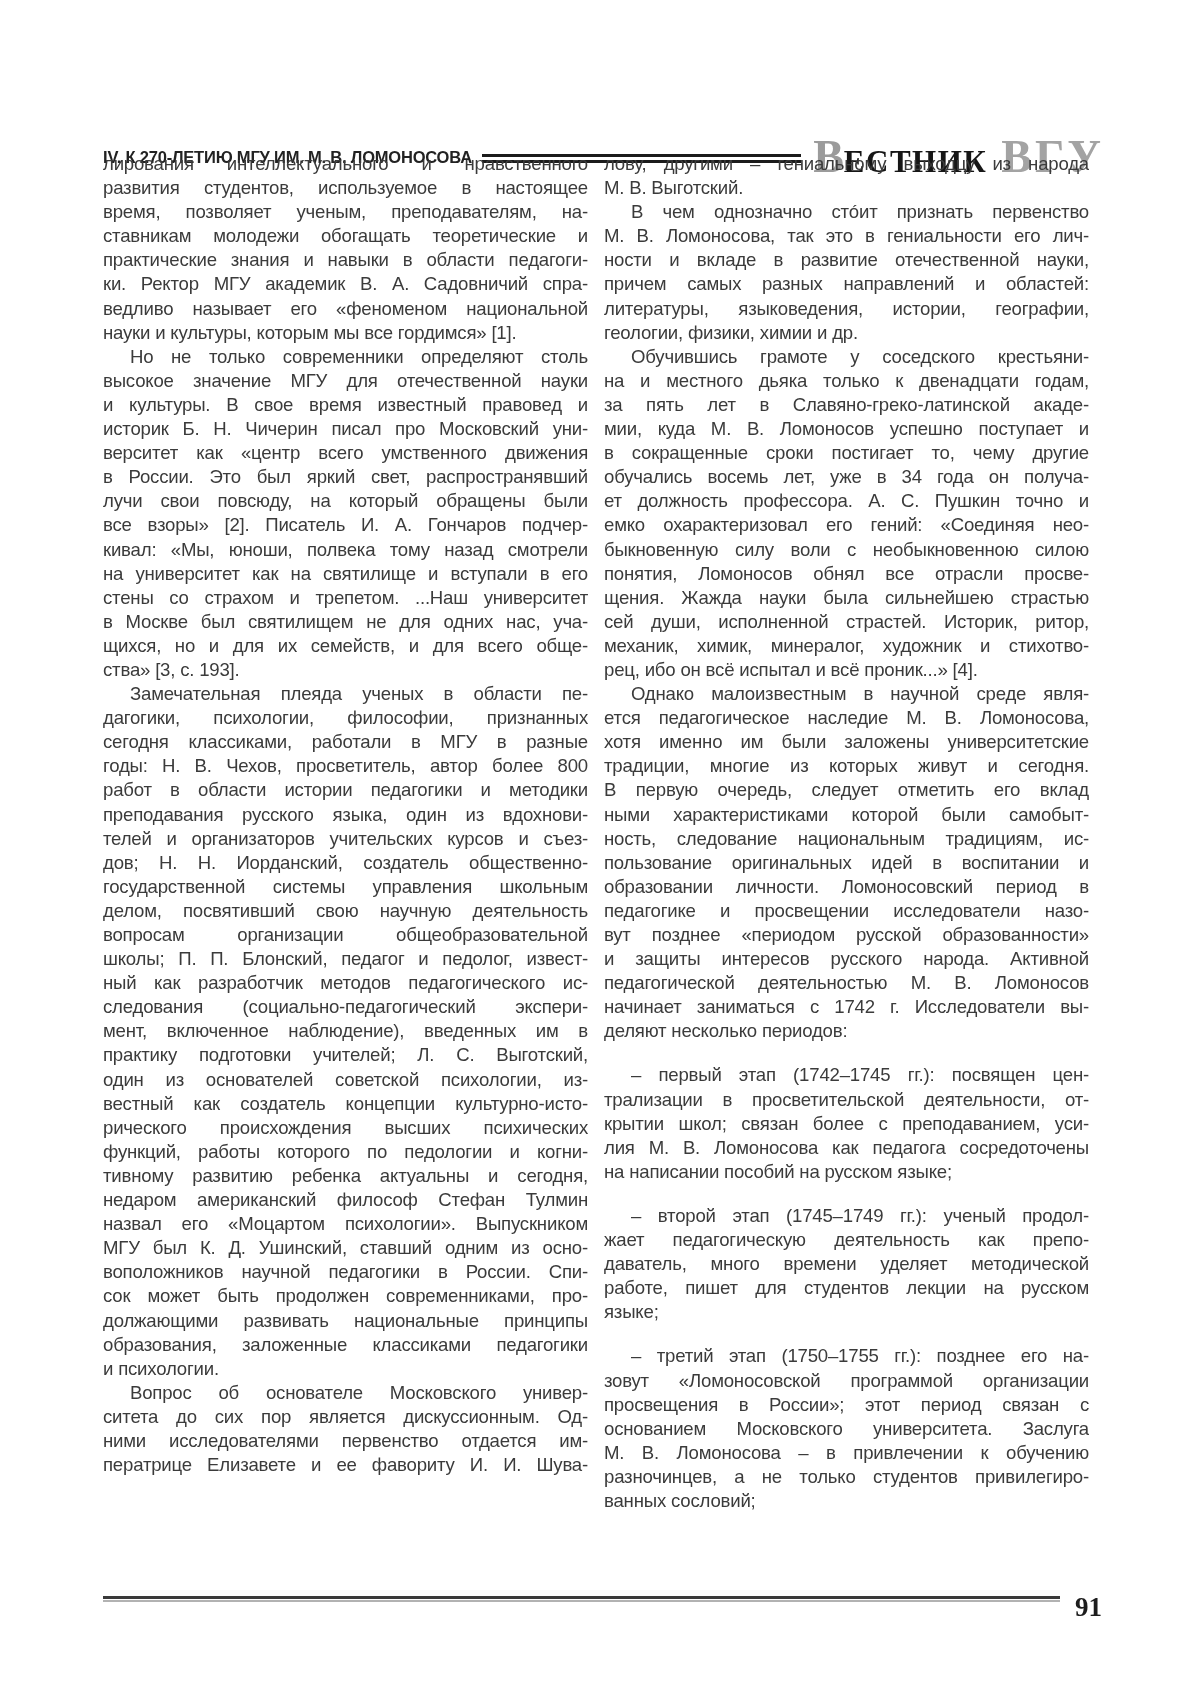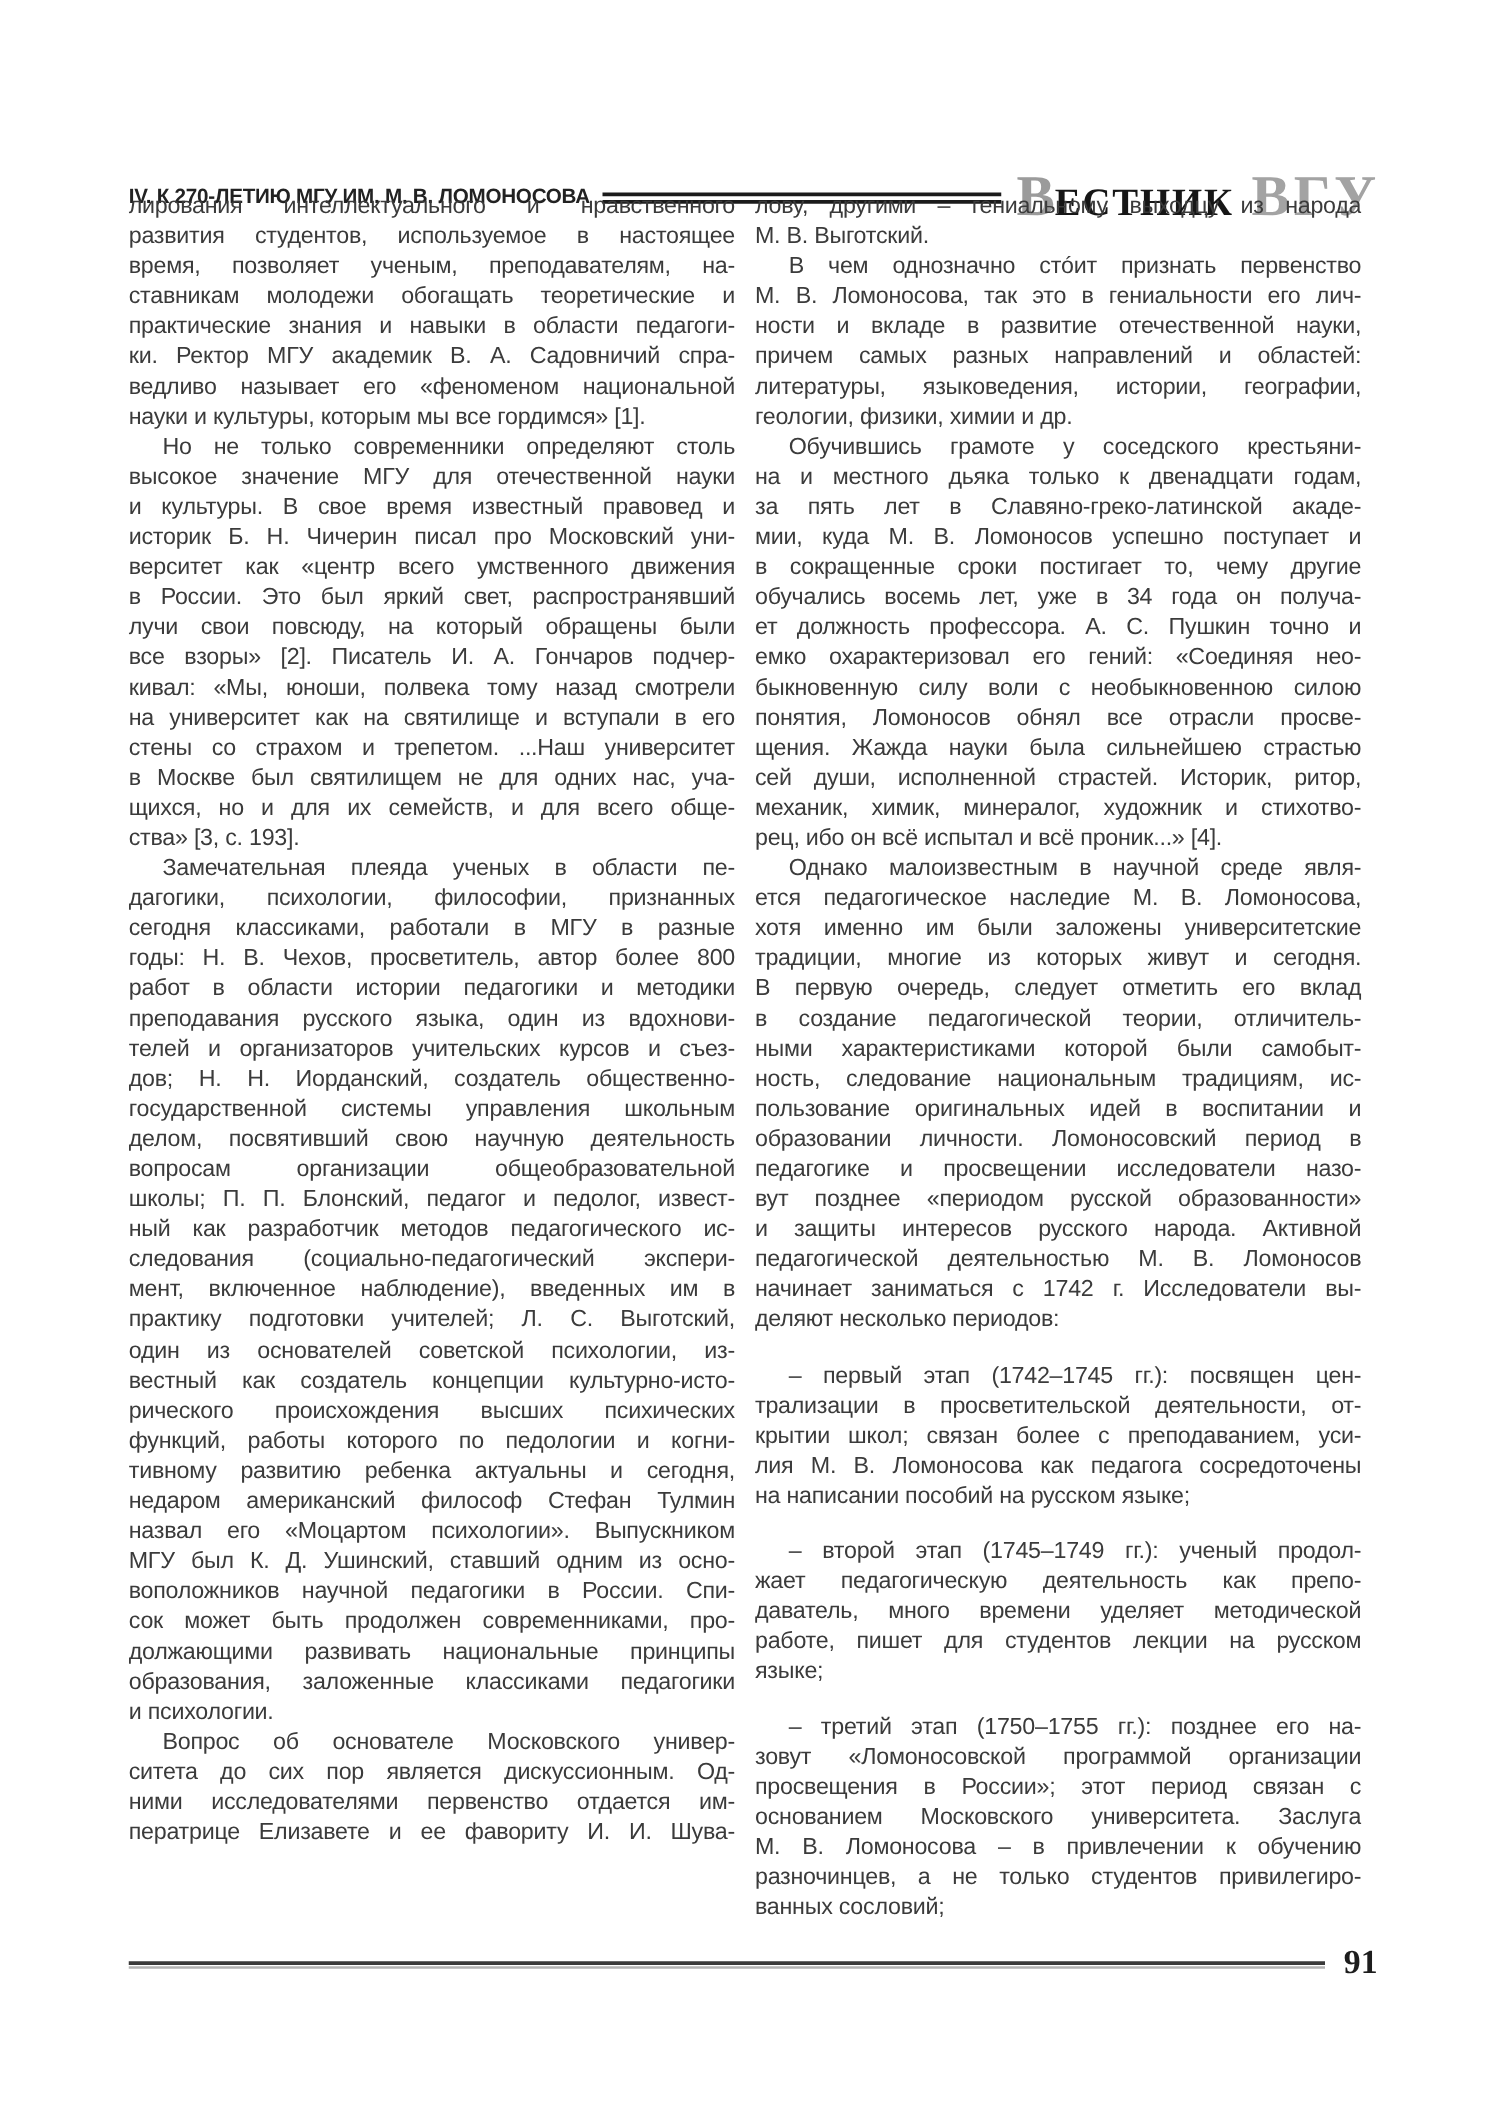--- a/index.html
+++ b/index.html
@@ -45,22 +45,22 @@
   .line {
     text-align: justify; text-align-last: justify;
     height: 24.1px; overflow: hidden;
   }
   .line.para-end { text-align-last: left; }
   .line.first-indent { text-indent: 27px; }
   .para.space-before { margin-top: 20px; }
 
   
   .footer {
-    position: absolute; top: 1554px; left: 103px; right: 98px;
-    display: flex; align-items: center;
+    position: absolute; top: 1592px; left: 103px; right: 98px;
+    display: flex; align-items: flex-start;
   }
   .footer-rule {
     flex: 1; height: 1px;
     border-top: 3px solid #3a3a3a;
     border-bottom: 2px solid #b2b2b2;
     margin-right: 15px; margin-top: 4px;
   }
   .page-number {
     font-family: "Liberation Serif", serif; font-weight: bold;
     font-size: 27px; color: #1d1d1d;
@@ -173,21 +173,20 @@
           <div class="line">сей души, исполненной страстей. Историк, ритор,</div>
           <div class="line">механик, химик, минералог, художник и стихотво-</div>
           <div class="line para-end">рец, ибо он всё испытал и всё проник...» [4].</div>
         </div>
         <div class="para">
           <div class="line first-indent">Однако малоизвестным в научной среде явля-</div>
           <div class="line">ется педагогическое наследие М. В. Ломоносова,</div>
           <div class="line">хотя именно им были заложены университетские</div>
           <div class="line">традиции, многие из которых живут и сегодня.</div>
           <div class="line">В первую очередь, следует отметить его вклад</div>
-          <div class="line">в создание педагогической теории, отличитель-</div>
           <div class="line">ными характеристиками которой были самобыт-</div>
           <div class="line">ность, следование национальным традициям, ис-</div>
           <div class="line">пользование оригинальных идей в воспитании и</div>
           <div class="line">образовании личности. Ломоносовский период в</div>
           <div class="line">педагогике и просвещении исследователи назо-</div>
           <div class="line">вут позднее «периодом русской образованности»</div>
           <div class="line">и защиты интересов русского народа. Активной</div>
           <div class="line">педагогической деятельностью М. В. Ломоносов</div>
           <div class="line">начинает заниматься с 1742 г. Исследователи вы-</div>
           <div class="line para-end">деляют несколько периодов:</div>

